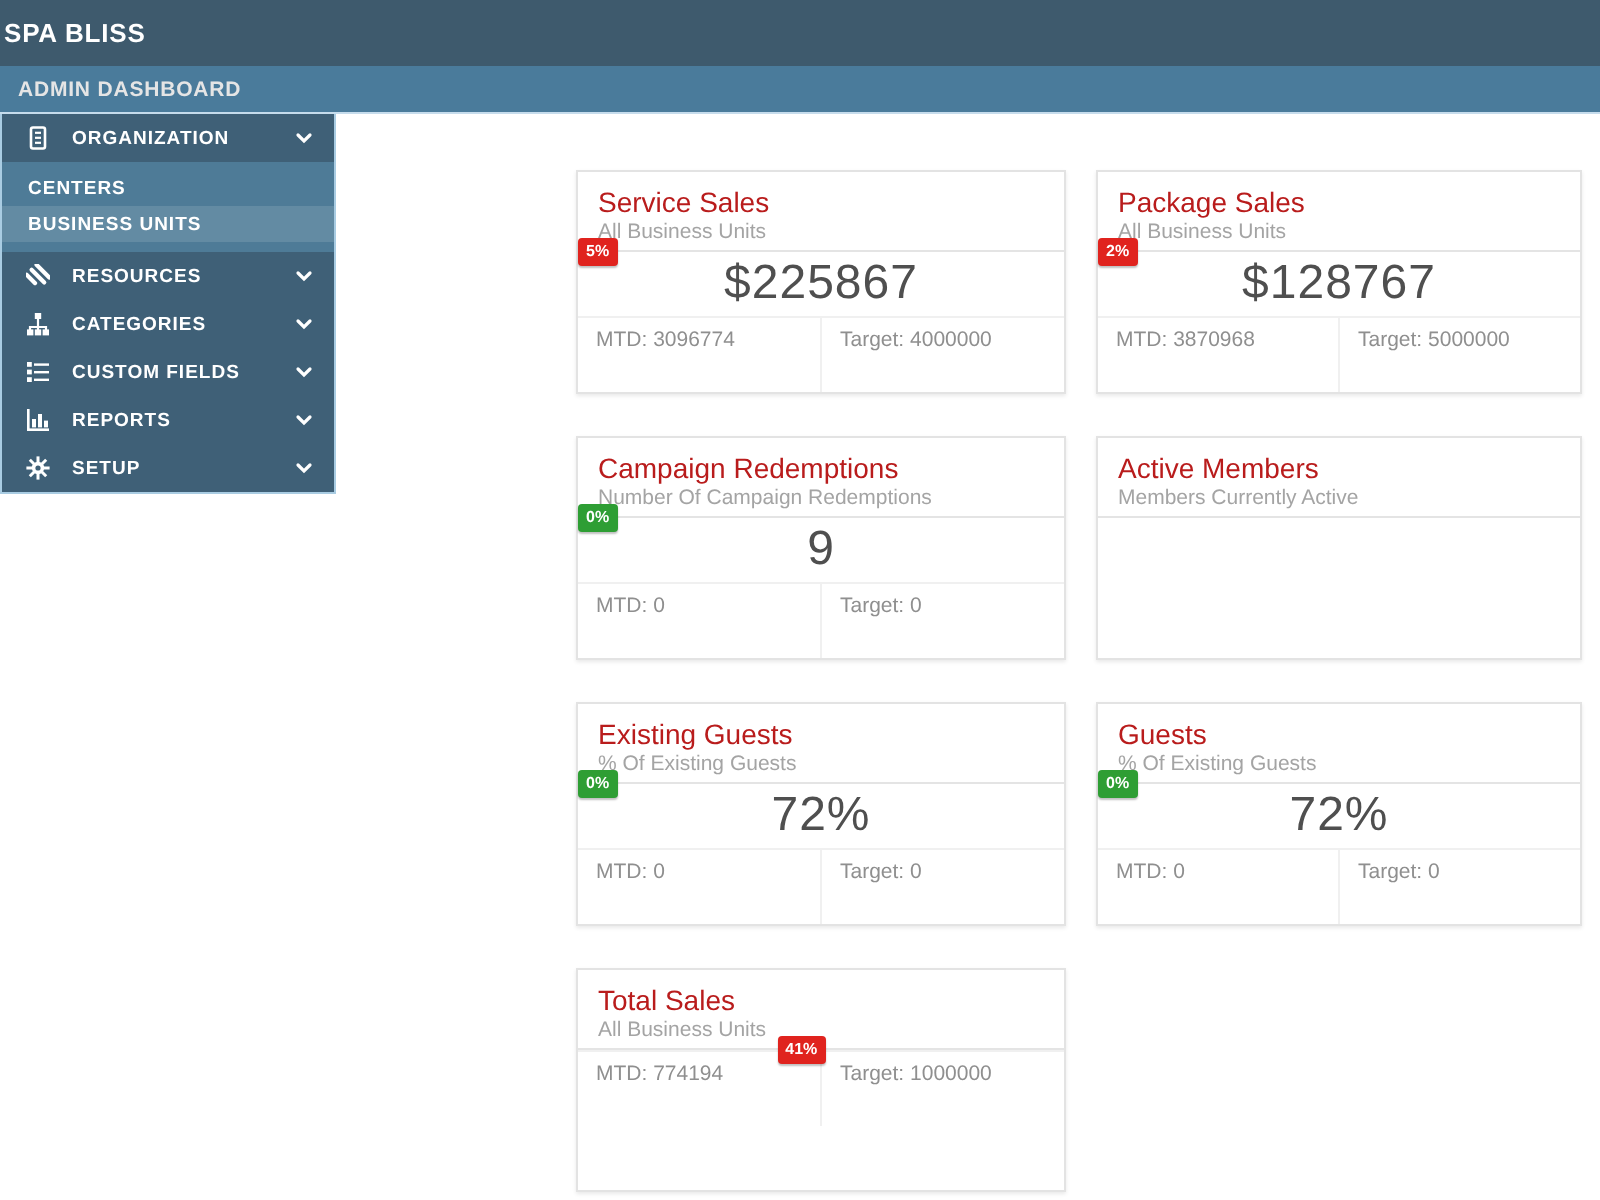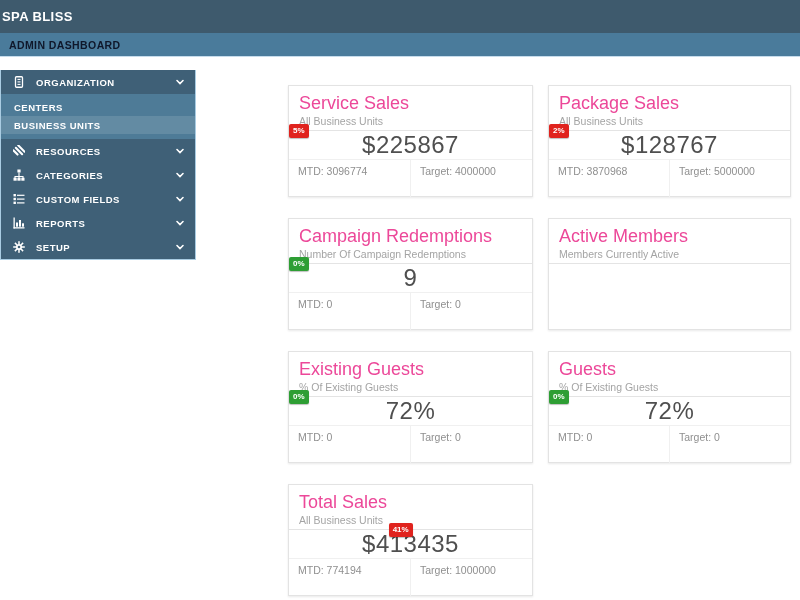--- a/index.html
+++ b/index.html
@@ -3,45 +3,45 @@
 <meta charset="utf-8">
 <style>
   * { margin:0; padding:0; box-sizing:border-box; }
   html,body { width:800px; height:600px; overflow:hidden; background:#fff;
               font-family:"Liberation Sans", sans-serif; }
 
   
   .topbar { height:33px; background:var(--topbar); color:#fff;
             display:flex; align-items:center; padding-left:2px; }
   .topbar .app-title { font-size:13px; font-weight:bold; letter-spacing:.4px; }
-  .pagebar { height:24px; background:var(--page-bar); color:#0f172a;
+  .pagebar { height:24px; background:var(--page-bar); color:#e5e5e5;
              display:flex; align-items:center; padding-left:9px;
              border-bottom:1px solid #c6dcec; }
   .pagebar .page-title { font-size:10.5px; font-weight:bold; letter-spacing:.4px; }
 
   
-  .sidebar { position:absolute; top:57px; left:0; width:196px;
-             background:var(--sidebar); border:1px solid #a9cce2; border-top:none;margin-top:13px; }
+  .sidebar { position:absolute; top:57px; left:0; width:168px;
+             background:var(--sidebar); border:1px solid #a9cce2; border-top:none; }
   .side-item { height:24px; display:flex; align-items:center; padding:0 10px;
                cursor:pointer; }
   .side-item .s-icon { width:15px; display:flex; justify-content:center; margin-right:10px; }
   .side-item .s-label { flex:1; color:#fff; font-size:9.5px; font-weight:bold;
                         letter-spacing:.5px; }
   .side-item .s-chev { display:flex; }
   .side-sub { background:var(--submenu); padding:4px 0 5px; }
   .side-sub-item { padding:4px 10px 3px 13px; color:#fff; font-size:9.5px;
                    font-weight:bold; letter-spacing:.5px; cursor:pointer; }
   .side-sub-item.active { background:rgba(255,255,255,.12); }
 
   
   .cards { position:absolute; top:85px; left:288px;
            display:grid; grid-template-columns:245px 243px; gap:21px 15px; }
   .card { width:100%; height:112px; background:#fff; border:1px solid #e3e3e3;
           box-shadow:0 1px 2px rgba(0,0,0,.09); display:flex; flex-direction:column; }
-  .card-title { margin:7px 10px 0; font-size:18px; color:#ec4899; }
+  .card-title { margin:7px 10px 0; font-size:14px; color:#b91c1c; }
   .card-subtitle { margin:1px 10px 3px; font-size:10.5px; color:#a4a4a4; }
   .card-divider { position:relative; border-top:1px solid #e4e4e4; }
   .badge { position:absolute; top:0; transform:translateY(-50%);
            color:#fff; font-size:8px; font-weight:bold; line-height:1;
            padding:3px 4px; border-radius:2px; min-width:14px; text-align:center;
            box-shadow:0 1px 1px rgba(0,0,0,.25); }
   .card-value { flex:1; display:flex; align-items:center; justify-content:center;
                 font-size:24px; font-weight:300; color:#4f4f4f; letter-spacing:.5px; }
   .card-footer { display:flex; font-size:10.5px; color:#8f8f8f;
                  border-top:1px solid #f0f0f0; }
@@ -253,20 +253,19 @@
       <span class="cell right">Target: 0</span>
     </div>
   </div>
 
   <div class="card">
     <div class="card-title">Total Sales</div>
     <div class="card-subtitle">All Business Units</div>
     <div class="card-divider">
       <span class="badge" style="left: 41%; background-color: rgb(224, 35, 30);">41%</span>
     </div>
-    <div class="card-value">$413435</div>
     <div class="card-footer">
       <span class="cell">MTD: 774194</span>
       <span class="cell right">Target: 1000000</span>
     </div>
   </div>
 
 </div>
 
 </body></html>

